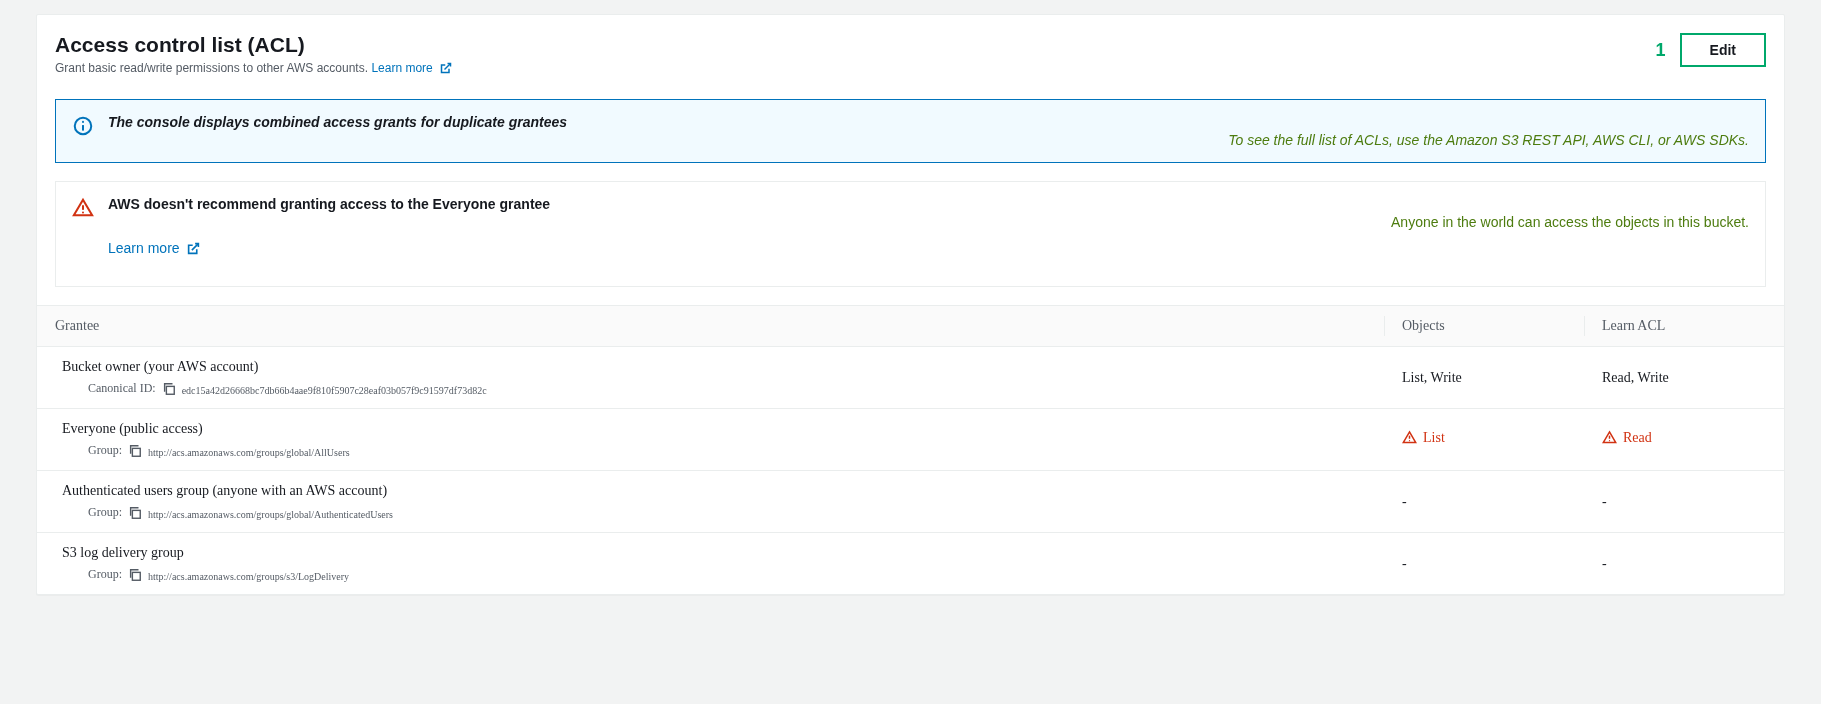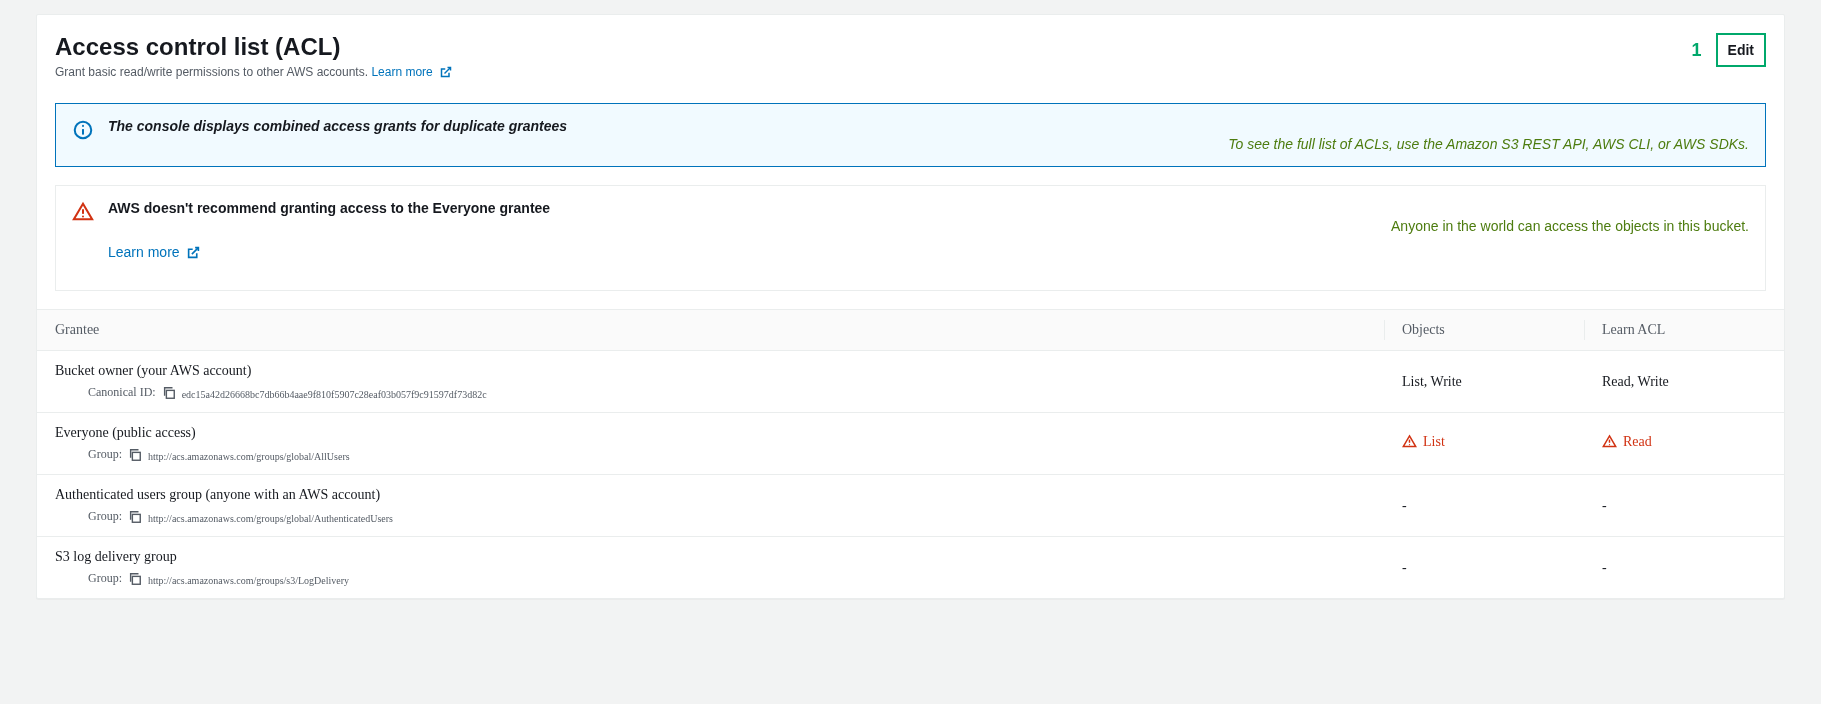--- a/index.html
+++ b/index.html
@@ -19,21 +19,21 @@
     border-radius: 2px;
     box-shadow: 0 1px 1px rgba(0,0,0,0.03);
   }
   .panel-header {
     display: flex;
     justify-content: space-between;
     align-items: flex-start;
     padding: 18px 18px 10px 18px;
   }
   .panel-header h1 {
-    font-size: 24px;
+    font-size: 21px;
     font-weight: 700;
     margin: 0 0 4px 0;
     color: #16191f;
   }
   .panel-header .desc {
     font-size: 12px;
     color: #545b64;
     margin: 0;
   }
   .panel-header .desc a {
@@ -52,21 +52,21 @@
     font-size: 18px;
     font-weight: 700;
     font-family: Arial, sans-serif;
   }
   .edit-btn {
     border: 2px solid #00a86b;
     background: #fff;
     color: #16191f;
     font-weight: 700;
     font-size: 14px;
-    padding: 5px 10px;
+    padding: 5px 28px;
     cursor: pointer;
     line-height: 20px;
   }
 
   .panel-body { padding: 0 18px 0 18px; }
 
   .alert {
     display: flex;
     align-items: flex-start;
     gap: 14px;
@@ -153,21 +153,21 @@
   .acl-row {
     display: flex;
     border-bottom: 1px solid #eaeded;
     align-items: center;
   }
   .acl-row:last-child { border-bottom: none; }
   .acl-td { color: #16191f; }
   .grantee-name {
     font-size: 14px;
     color: #16191f;
-    margin: 0 0 6px 0;
+    margin: 0 0 6px 7px;
   }
   .grantee-sub {
     font-size: 12px;
     color: #545b64;
     display: flex;
     align-items: flex-end;
     gap: 6px;
     flex-wrap: wrap;
     margin-left: 33px;
   }

